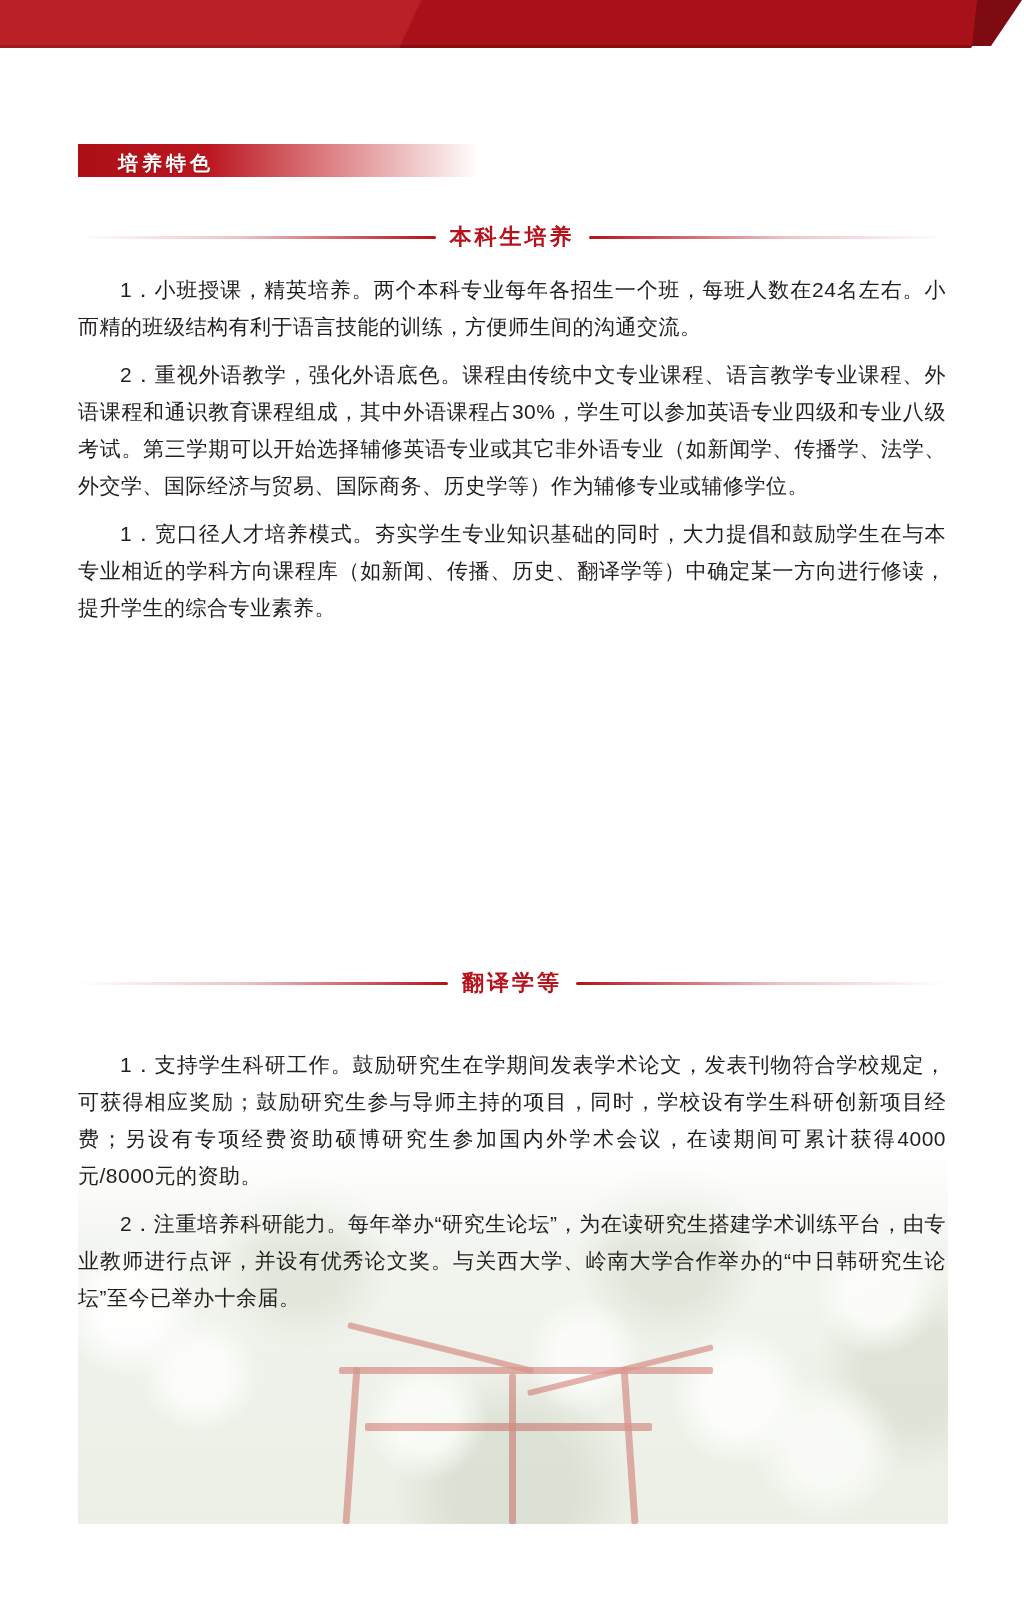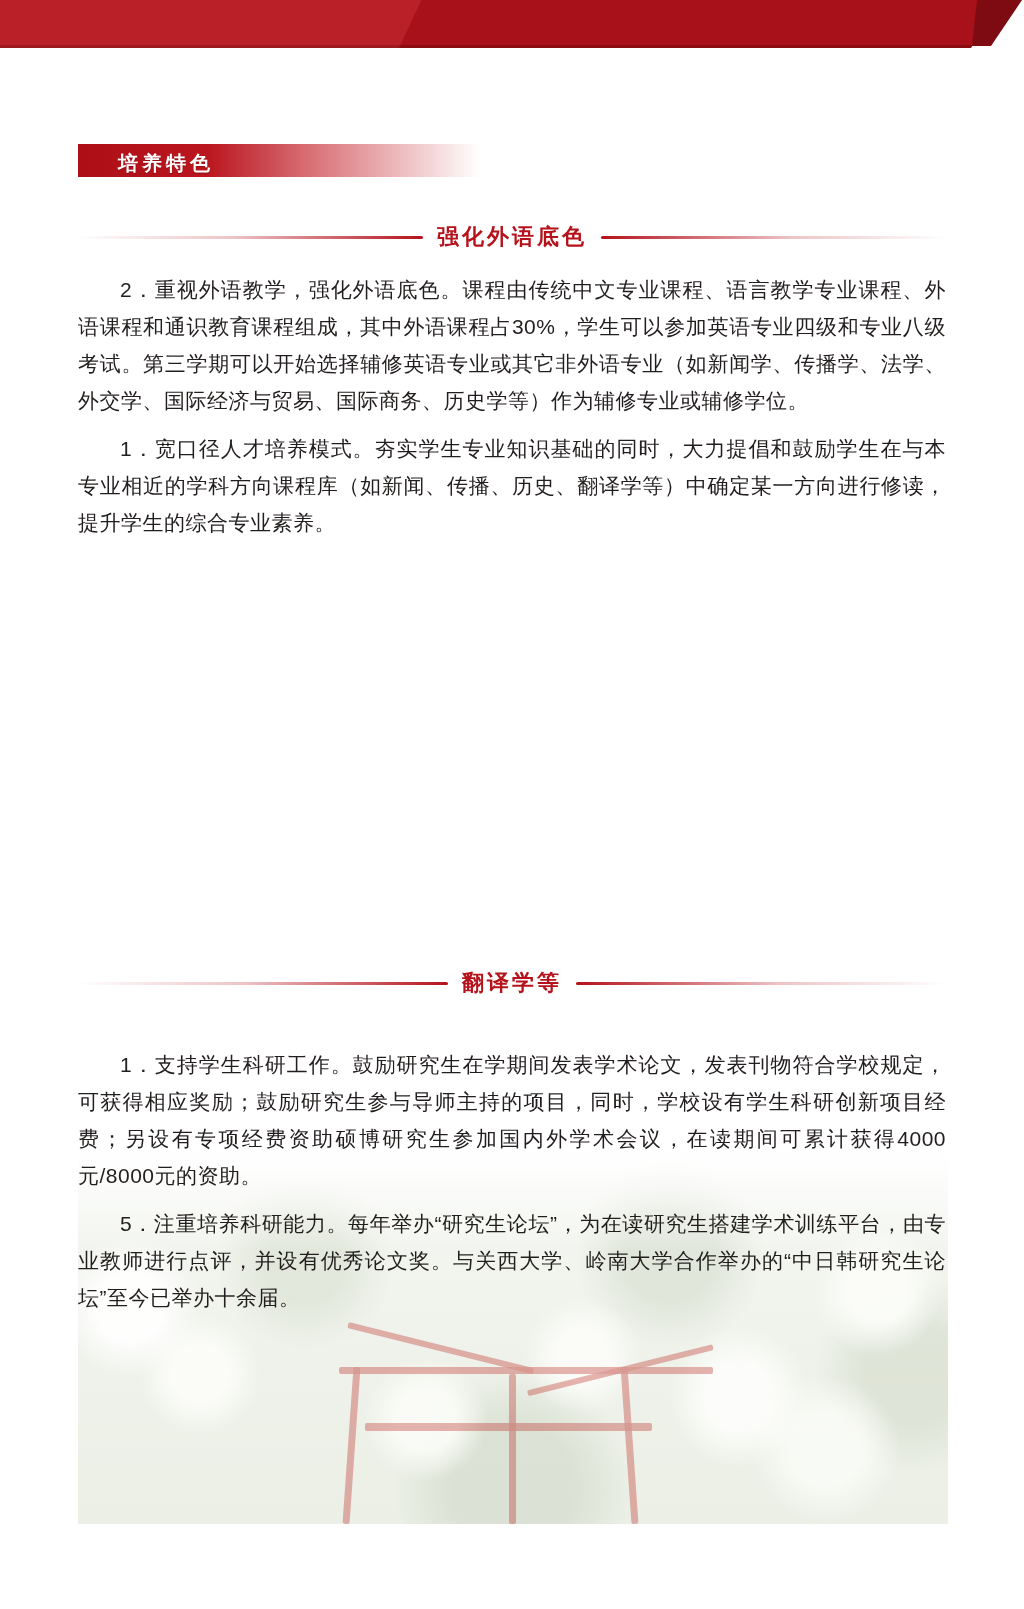--- a/index.html
+++ b/index.html
@@ -112,25 +112,26 @@
   <div class="banner-shade"></div>
   <div class="banner-corner"></div>
 </div>
 
 <div class="section-tag">
   <span>培养特色</span>
 </div>
 
 <div class="section-header" id="header-undergrad">
   <div class="hline left"></div>
-  <div class="title">强化外语底色</div>
+  <div class="title">本科生培养</div>
   <div class="hline right"></div>
 </div>
 
 <div class="para-block" id="paras-undergrad">
+  <p class="para">1．小班授课，精英培养。两个本科专业每年各招生一个班，每班人数在24名左右。小而精的班级结构有利于语言技能的训练，方便师生间的沟通交流。</p>
   <p class="para">2．重视外语教学，强化外语底色。课程由传统中文专业课程、语言教学专业课程、外语课程和通识教育课程组成，其中外语课程占30%，学生可以参加英语专业四级和专业八级考试。第三学期可以开始选择辅修英语专业或其它非外语专业（如新闻学、传播学、法学、外交学、国际经济与贸易、国际商务、历史学等）作为辅修专业或辅修学位。</p>
   <p class="para">1．宽口径人才培养模式。夯实学生专业知识基础的同时，大力提倡和鼓励学生在与本专业相近的学科方向课程库（如新闻、传播、历史、翻译学等）中确定某一方向进行修读，提升学生的综合专业素养。</p>
 </div>
 
 <div class="section-header" id="header-grad">
   <div class="hline left"></div>
   <div class="title">翻译学等</div>
   <div class="hline right"></div>
 </div>
 
@@ -143,14 +144,14 @@
     <div class="pv beam2"></div>
     <div class="pv leg1"></div>
     <div class="pv leg2"></div>
     <div class="pv leg3"></div>
   </div>
   <div class="photo-topfade"></div>
 </div>
 
 <div class="para-block" id="paras-grad">
   <p class="para">1．支持学生科研工作。鼓励研究生在学期间发表学术论文，发表刊物符合学校规定，可获得相应奖励；鼓励研究生参与导师主持的项目，同时，学校设有学生科研创新项目经费；另设有专项经费资助硕博研究生参加国内外学术会议，在读期间可累计获得4000元/8000元的资助。</p>
-  <p class="para">5．注重培养科研能力。每年举办“研究生论坛”，为在读研究生搭建学术训练平台，由专业教师进行点评，并设有优秀论文奖。与关西大学、岭南大学合作举办的“中日韩研究生论坛”至今已举办十余届。</p>
+  <p class="para">2．注重培养科研能力。每年举办“研究生论坛”，为在读研究生搭建学术训练平台，由专业教师进行点评，并设有优秀论文奖。与关西大学、岭南大学合作举办的“中日韩研究生论坛”至今已举办十余届。</p>
 </div>
 
 </body></html>

